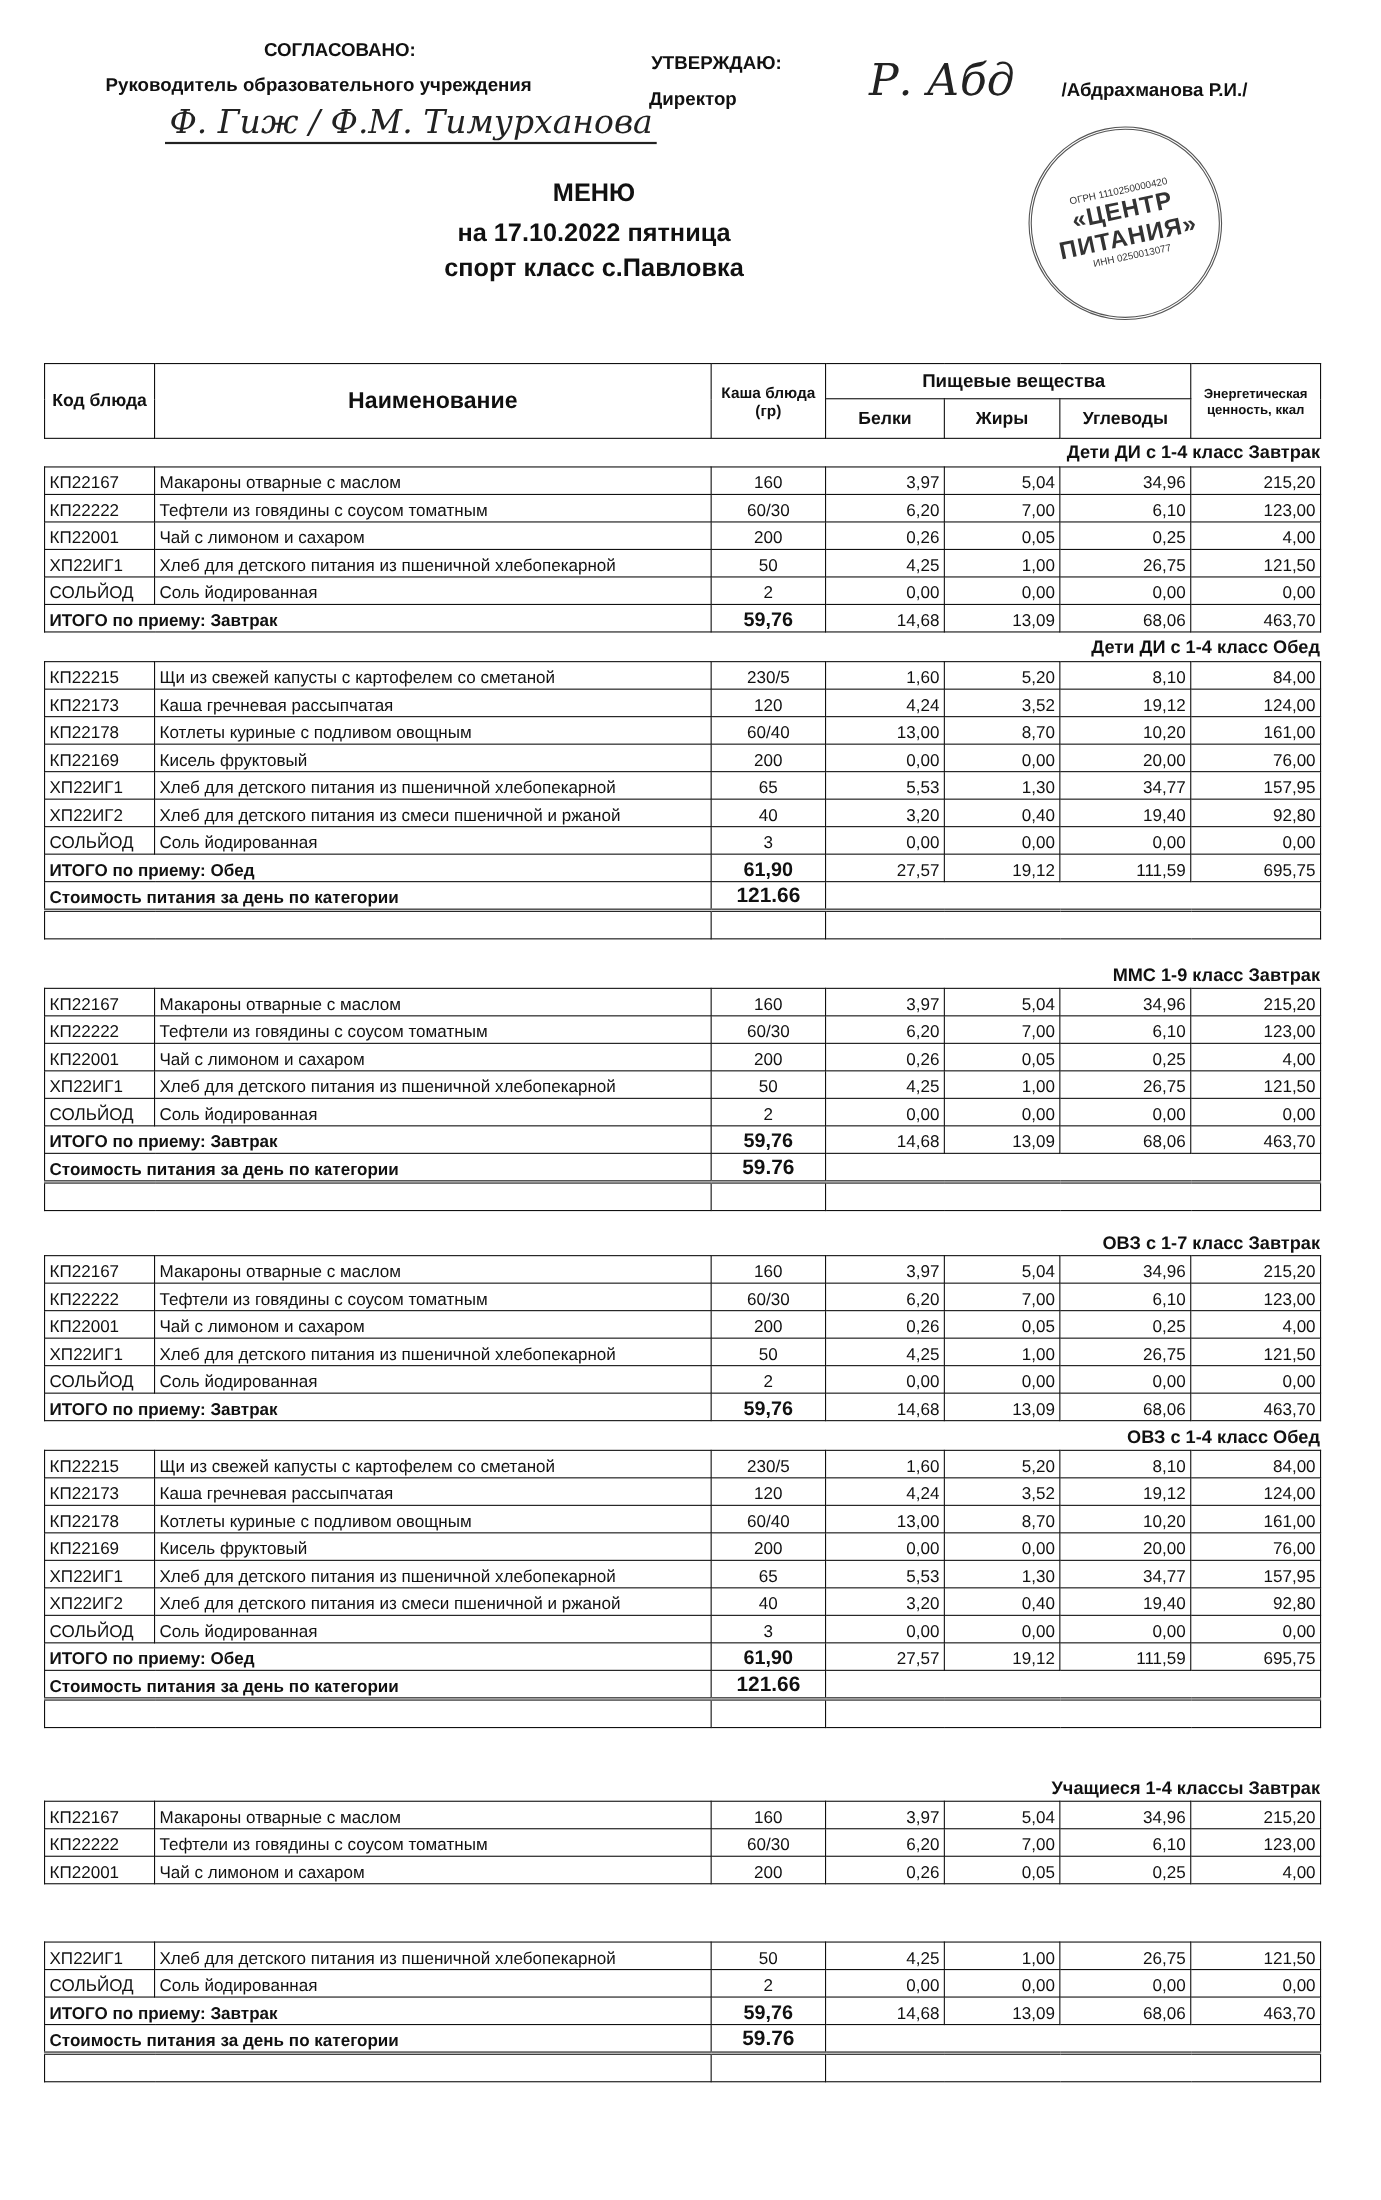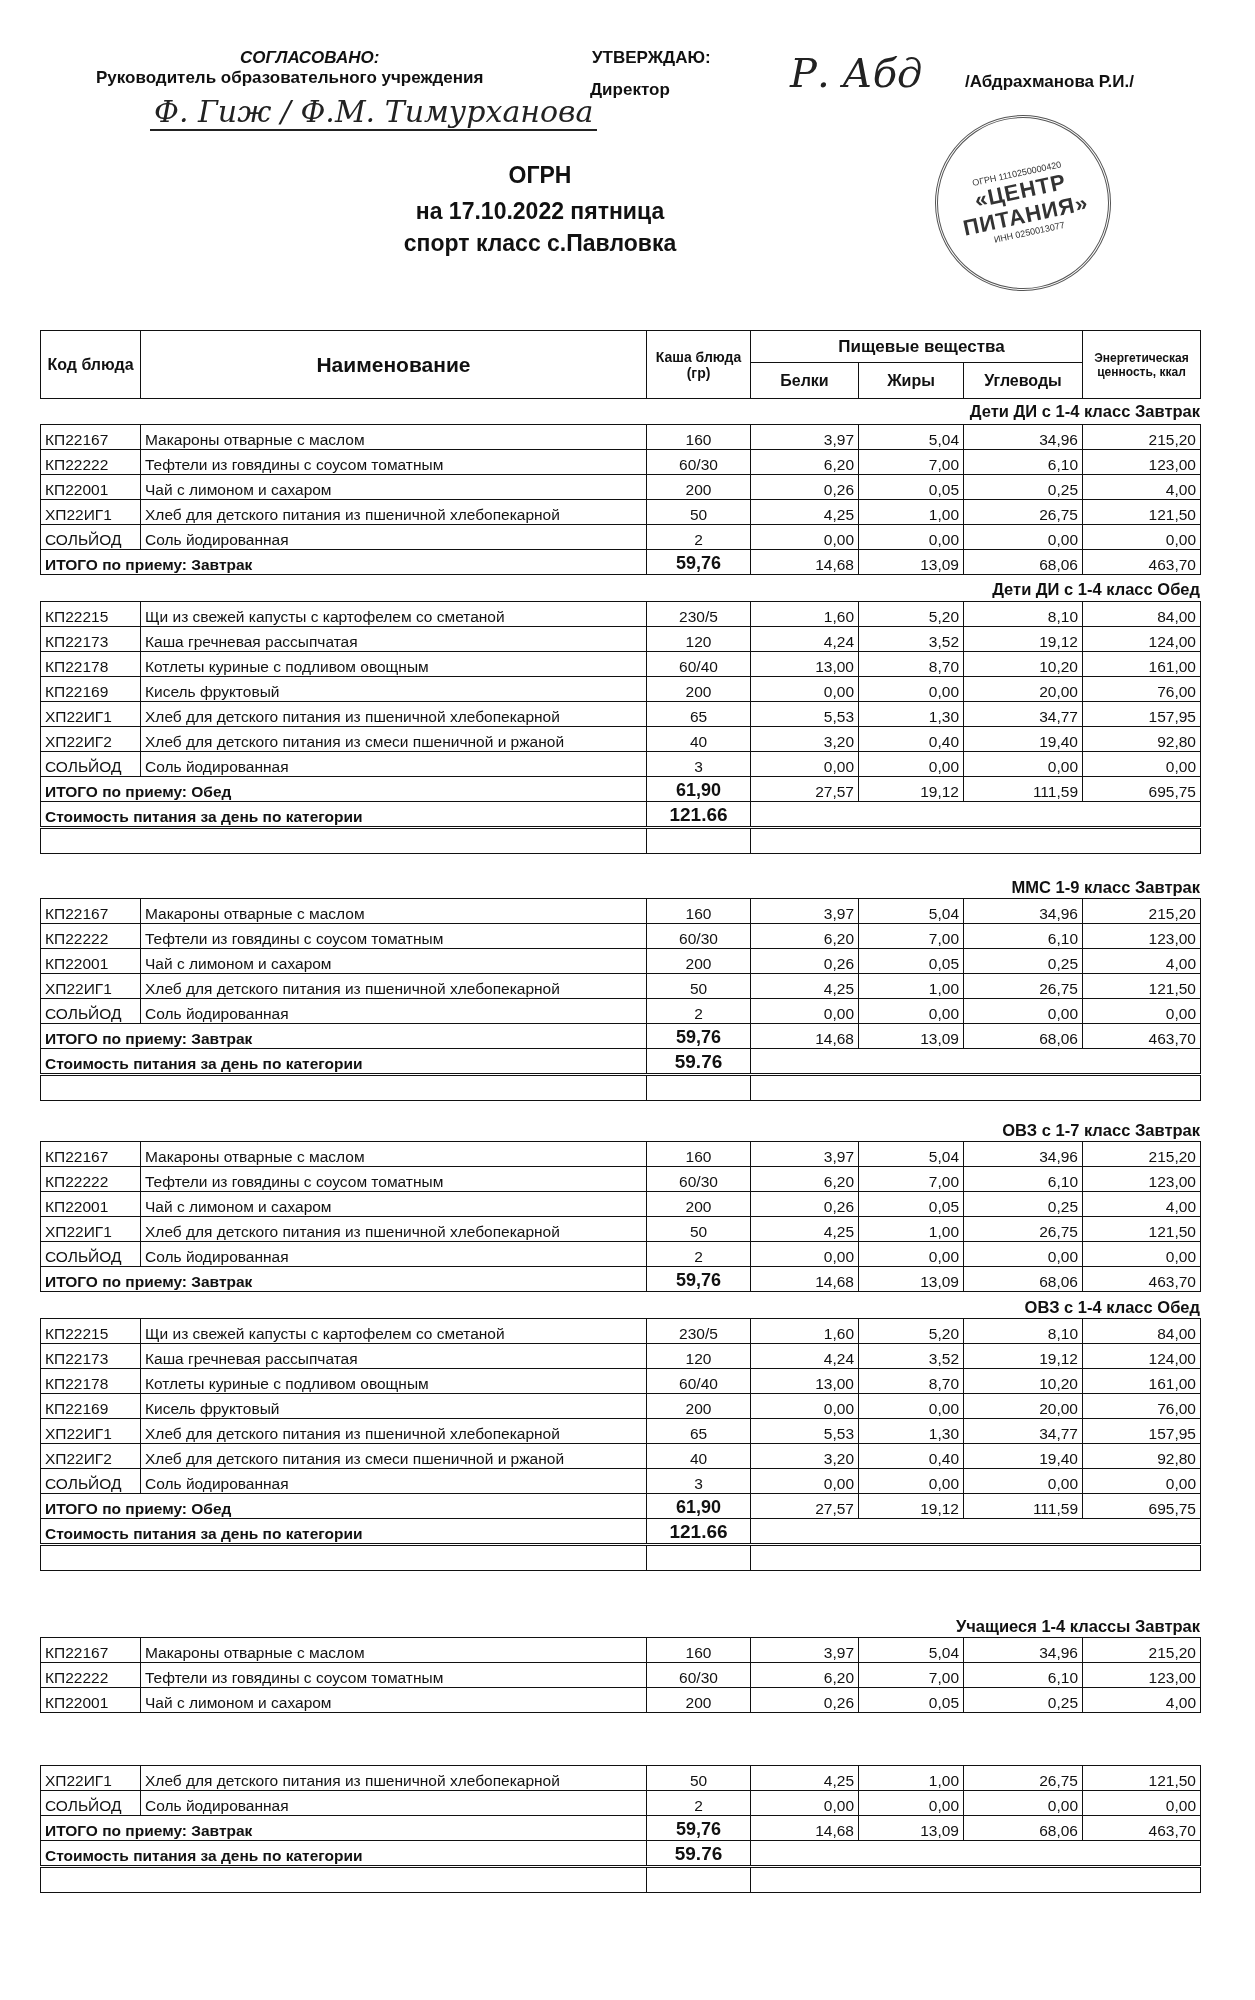--- a/index.html
+++ b/index.html
@@ -33,37 +33,37 @@
   .cost td.out { font-size:19px; }
   .blank td { height:28px; }
 
   table.head { position:absolute; left:40px; top:330px; width:1160px; border-collapse:collapse; table-layout:fixed; }
   table.head td { border:1.5px solid #111; font-weight:bold; text-align:center; }
   .section { position:absolute; left:40px; width:1160px; text-align:right; font-weight:bold; font-size:16.5px; }
 </style>
 </head>
 <body>
 
-<div class="abs hdr-text" style="left:240px;top:48px;font-style:italic;">СОГЛАСОВАНО:</div>
+<div class="abs hdr-text" style="left:240px;top:36px;">СОГЛАСОВАНО:</div>
 <div class="abs hdr-text" style="left:96px;top:68px;">Руководитель образовательного учреждения</div>
 <div class="abs sig" style="left:150px;top:94px;border-bottom:2px solid #222;padding:0 4px;">Ф. Гиж / Ф.М. Тимурханова</div>
 
 <div class="abs hdr-text" style="left:592px;top:48px;">УТВЕРЖДАЮ:</div>
 <div class="abs hdr-text" style="left:590px;top:80px;">Директор</div>
 <div class="abs sig" style="left:790px;top:50px;font-size:40px;">Р. Абд</div>
 <div class="abs hdr-text" style="left:965px;top:72px;">/Абдрахманова Р.И./</div>
 
 <div class="abs stamp" style="left:935px;top:115px;">
   <div class="ring">ОГРН 1110250000420</div>
   <div class="inner">«ЦЕНТР</div>
   <div class="inner">ПИТАНИЯ»</div>
   <div class="ring">ИНН 0250013077</div>
 </div>
 
-<div class="abs title" style="left:340px;width:400px;top:162px;">ОГРН</div>
+<div class="abs title" style="left:340px;width:400px;top:162px;">МЕНЮ</div>
 <div class="abs title" style="left:340px;width:400px;top:198px;">на 17.10.2022  пятница</div>
 <div class="abs title" style="left:340px;width:400px;top:230px;">спорт класс с.Павловка</div>
 
 <table class="head">
   <colgroup>
       <col style="width:100px">
       <col style="width:506px">
       <col style="width:104px">
       <col style="width:108px">
       <col style="width:105px">

